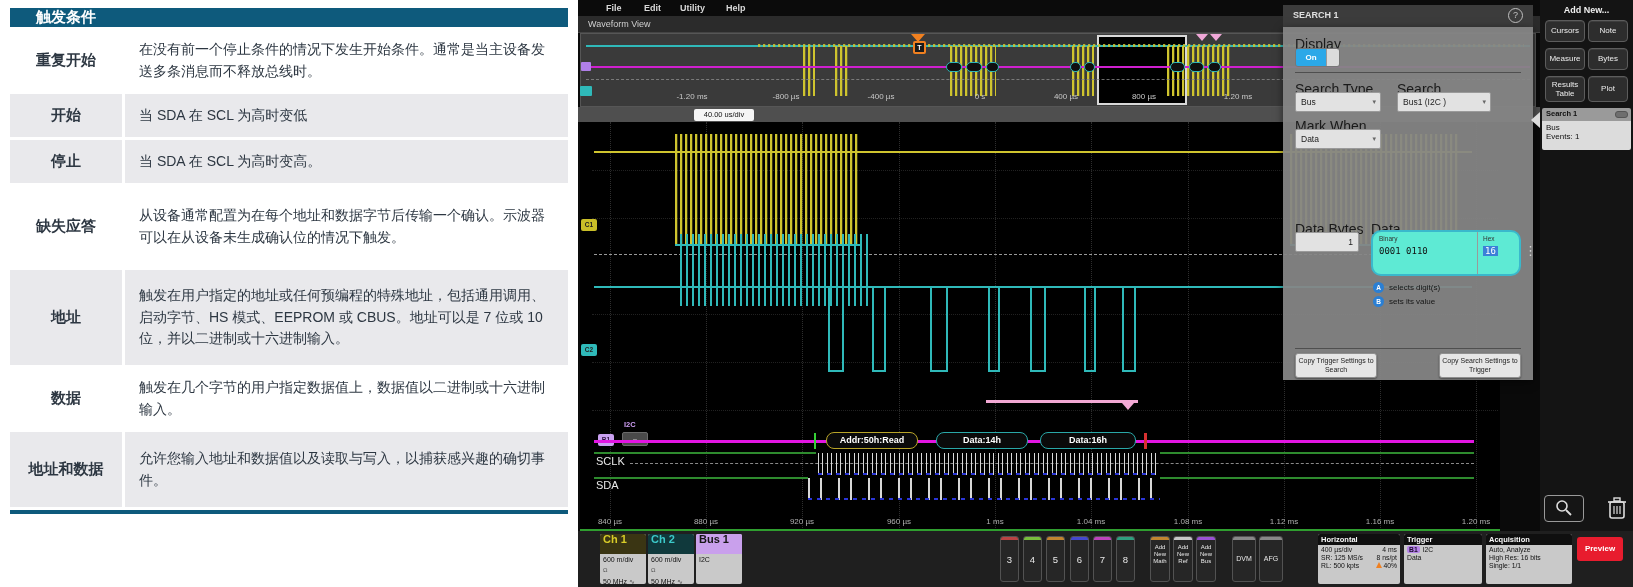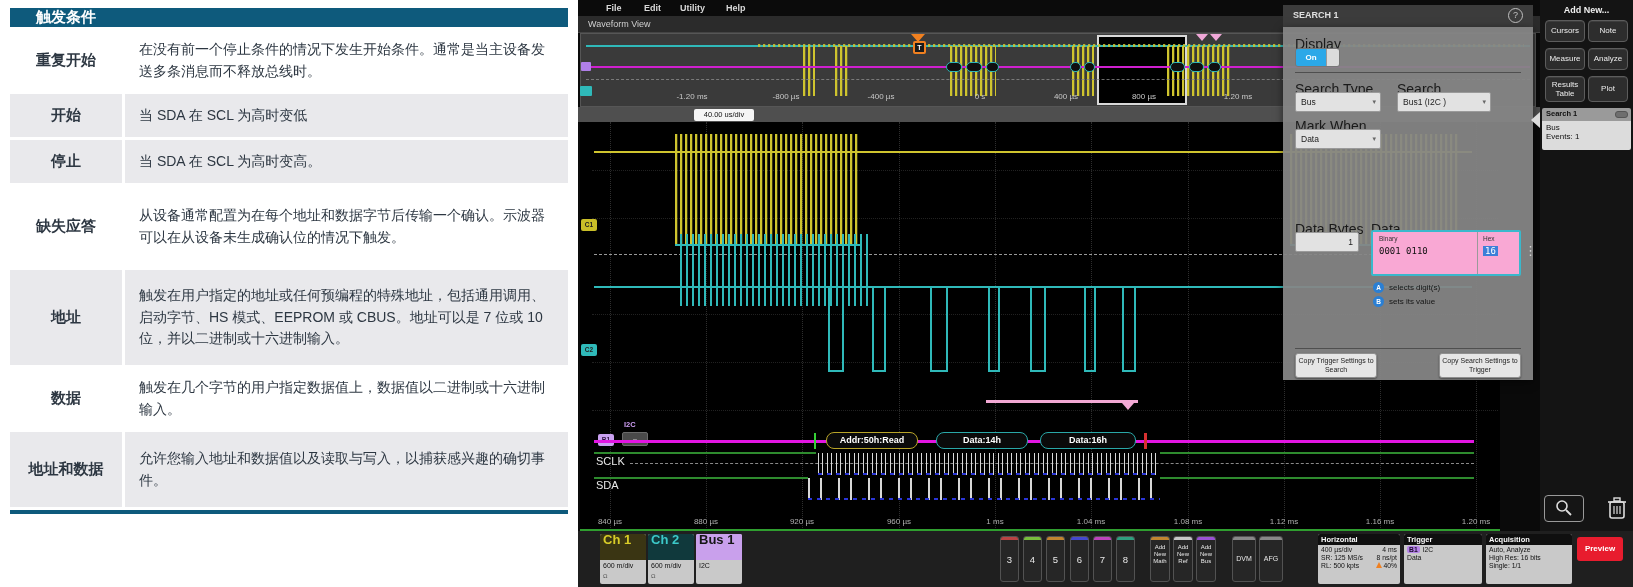--- a/index.html
+++ b/index.html
@@ -58,21 +58,21 @@
              font-size:6.5px; font-weight:bold; text-align:center; line-height:11px; }
   .hinttext { position:absolute; font-size:8px; color:#151515; }
 
   
   .sbtn { position:absolute; width:40px; background:#2d2d2d; border:1px solid #5c5c5c; border-radius:4px;
           color:#ececec; font-size:8px; text-align:center; display:flex; align-items:center; justify-content:center;
           line-height:1.15; box-shadow:inset 0 1px 0 rgba(255,255,255,.08); }
 
   
   .badge { position:absolute; width:46px; height:50px; background:#c9c9c9; border-radius:2px; overflow:hidden; }
-  .badge .hd { height:26px; font-size:13px; font-weight:bold; padding-left:3px; line-height:11px; }
+  .badge .hd { height:20px; font-size:11px; font-weight:bold; padding-left:3px; line-height:11px; }
   .badge .bd { font-size:7px; color:#111; padding:1px 3px; line-height:1.35; }
   .chbtn { position:absolute; top:536px; width:19px; height:46px; background:#262626; border:1px solid #525252;
            border-radius:3px; overflow:hidden; color:#e8e8e8; font-size:9.5px; text-align:center; }
   .chbtn .stripe, .addbtn .stripe { height:3px; width:100%; }
   .chbtn .num { margin-top:14px; }
   .addbtn { position:absolute; top:536px; width:20px; height:46px; background:#262626; border:1px solid #525252;
             border-radius:3px; overflow:hidden; color:#e8e8e8; font-size:6px; text-align:center; line-height:1.2; }
   .addbtn .lbl { padding-top:4px; }
   .infobox { position:absolute; top:534px; height:50px; background:#c9c9c9; border-radius:2px; overflow:hidden; }
   .infobox .hd { height:11px; background:#0f0f0f; color:#fafafa; font-weight:bold; font-size:7.5px;
@@ -274,21 +274,21 @@
         <span class="caret">▾</span>
       </div>
       <span class="slabel" style="left:12px;top:113px">Mark When</span>
       <div class="sdd" style="left:12px;top:124px;width:86px">
         <span>Data</span>
         <span class="caret">▾</span>
       </div>
       <span class="slabel" style="left:12px;top:216px">Data Bytes</span>
       <div class="abs" style="left:12px;top:227px;width:64px;height:20px;background:#e2e2e2;border:1px solid #9a9a9a;border-radius:2px;font-size:8.5px;color:#222;text-align:right;line-height:18px;padding-right:5px">1</div>
       <span class="slabel" style="left:88px;top:216px">Data</span>
-      <div class="abs" style="left:88px;top:225px;width:150px;height:46px;background:#f9a8d4;border:2px solid #3ab8cc;border-radius:2px">
+      <div class="abs" style="left:88px;top:225px;width:150px;height:46px;background:#5eead4;border:2px solid #3ab8cc;border-radius:10px">
         <span class="abs" style="left:6px;top:3px;font-size:6.5px;color:#333">Binary</span>
         <span class="abs" style="left:6px;top:14px;font-size:9px;font-family:'DejaVu Sans Mono',monospace;color:#111">0001 0110</span>
         <div class="abs" style="left:104px;top:0;width:42px;height:42px;border-left:1px solid #9a9a9a">
           <span class="abs" style="left:5px;top:3px;font-size:6.5px;color:#333">Hex</span>
           <span class="abs" style="left:5px;top:14px;font-size:9px;font-family:'DejaVu Sans Mono',monospace;color:#fff;background:#3c7fd8;padding:0 2px">16</span>
         </div>
       </div>
       <div class="hintdot" style="left:90px;top:277px">A</div>
       <span class="hinttext" style="left:106px;top:278px">selects digit(s)</span>
       <div class="hintdot" style="left:90px;top:291px">B</div>
@@ -297,21 +297,21 @@
       <div class="cpybtn" style="left:12px;top:348px">Copy Trigger Settings to Search</div>
       <div class="cpybtn" style="left:156px;top:348px">Copy Search Settings to Trigger</div>
       <span class="abs" style="left:241px;top:238px;font-size:13px;color:#d0d0d0">⋮</span>
     </div>
 
     <div class="abs" style="left:962px;top:0;width:93px;height:531px;background:#141414">
       <div style="text-align:center;padding-top:5px;font-size:9px;font-weight:bold;color:#f0f0f0">Add New...</div>
       <div class="sbtn" style="left:5px;top:20px;height:22px">Cursors</div>
       <div class="sbtn" style="left:48px;top:20px;height:22px">Note</div>
       <div class="sbtn" style="left:5px;top:48px;height:22px">Measure</div>
-      <div class="sbtn" style="left:48px;top:48px;height:22px">Analyze</div>
+      <div class="sbtn" style="left:48px;top:48px;height:22px">Bytes</div>
       <div class="sbtn" style="left:5px;top:76px;height:26px">Results Table</div>
       <div class="sbtn" style="left:48px;top:76px;height:26px">Plot</div>
       <div class="abs" style="left:-9px;top:112px;width:0;height:0;border-top:8px solid transparent;border-bottom:8px solid transparent;border-right:9px solid #dcdcdc"></div>
       <div class="abs" style="left:2px;top:108px;width:89px;height:42px;border-radius:2px;overflow:hidden">
         <div style="height:13px;background:#9a9a9a;position:relative">
           <span style="position:absolute;left:4px;top:1px;font-size:7.5px;font-weight:bold;color:#111">Search 1</span>
           <div style="position:absolute;right:3px;top:3px;width:13px;height:7px;background:#6e6e6e;border:1px solid #555;border-radius:3px"></div>
         </div>
         <div style="height:29px;background:#dcdcdc;padding:2px 4px">
           <div style="font-size:8px;color:#111">Bus</div>

